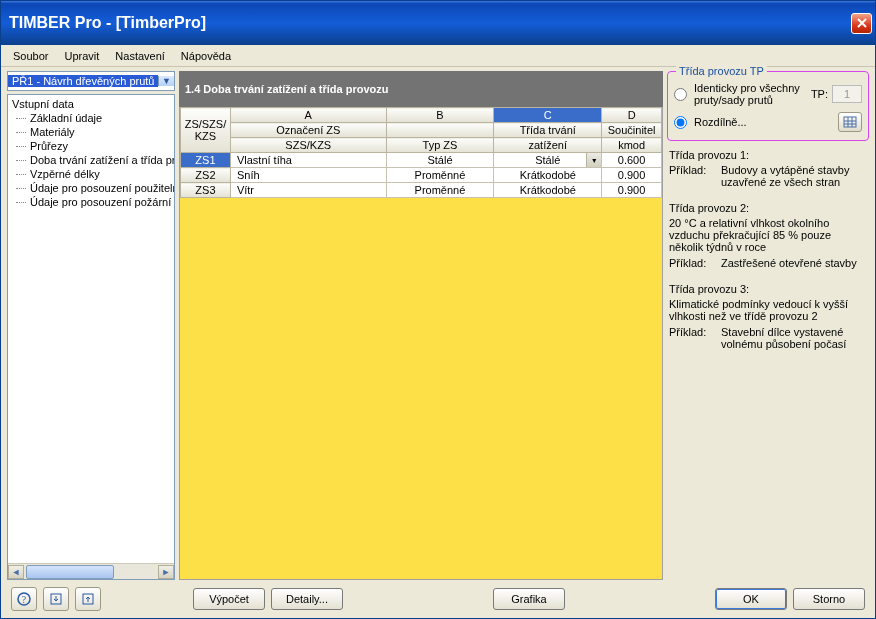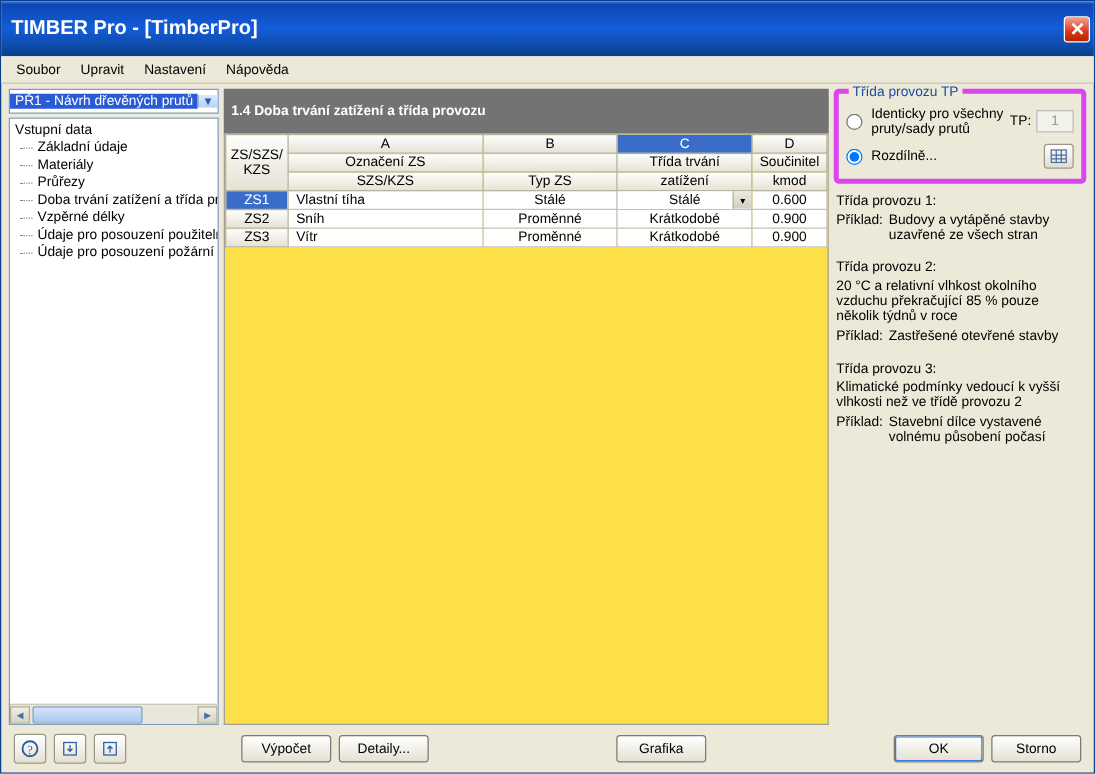--- a/index.html
+++ b/index.html
@@ -147,21 +147,21 @@
     position:absolute;right:0;top:0;bottom:0;width:15px;
     background:linear-gradient(to bottom,#ecebe3,#d2cfbe);
     border-left:1px solid #b8b4a0;display:flex;align-items:center;justify-content:center;
     font-size:8px;
   }
   
   .right-panel{
     width:202px;display:flex;flex-direction:column;
   }
   .groupbox{
-    border:4px solid #d946ef;border-radius:4px;
+    border:1px solid #d946ef;border-radius:4px;
     padding:8px 6px 6px 6px;margin-bottom:8px;position:relative;
     background:#ece9d8;
   }
   .groupbox .legend{
     position:absolute;top:-7px;left:8px;background:#ece9d8;
     color:#1a4fa0;padding:0 3px;
   }
   .radio-row{display:flex;align-items:center;gap:4px;margin:2px 0;}
   .radio-row input{margin:0 3px 0 0;}
   .tp-right{display:flex;align-items:center;gap:4px;}
@@ -171,21 +171,21 @@
   }
   .icon-right{
     width:24px;height:20px;border:1px solid #9b9884;border-radius:3px;
     background:linear-gradient(to bottom,#fff,#e1ddcd);
     display:flex;align-items:center;justify-content:center;cursor:pointer;margin-left:auto;
   }
   .info-area{flex:1;overflow:hidden;padding:0 2px;}
   .info-block{margin-bottom:14px;}
   .info-title{margin-bottom:3px;}
   .info-desc{margin-bottom:4px;}
-  .info-ex{display:flex;gap:2px;}
+  .info-ex{display:flex;gap:12px;}
   .info-ex .ex-lbl{min-width:40px;}
   
   .bottom-bar{
     height:38px;display:flex;align-items:center;padding:0 10px;gap:6px;
   }
   .icon-btn{
     width:26px;height:24px;border:1px solid #9b9884;border-radius:3px;
     background:linear-gradient(to bottom,#fff,#e4e1d2);
     display:flex;align-items:center;justify-content:center;cursor:pointer;
   }

